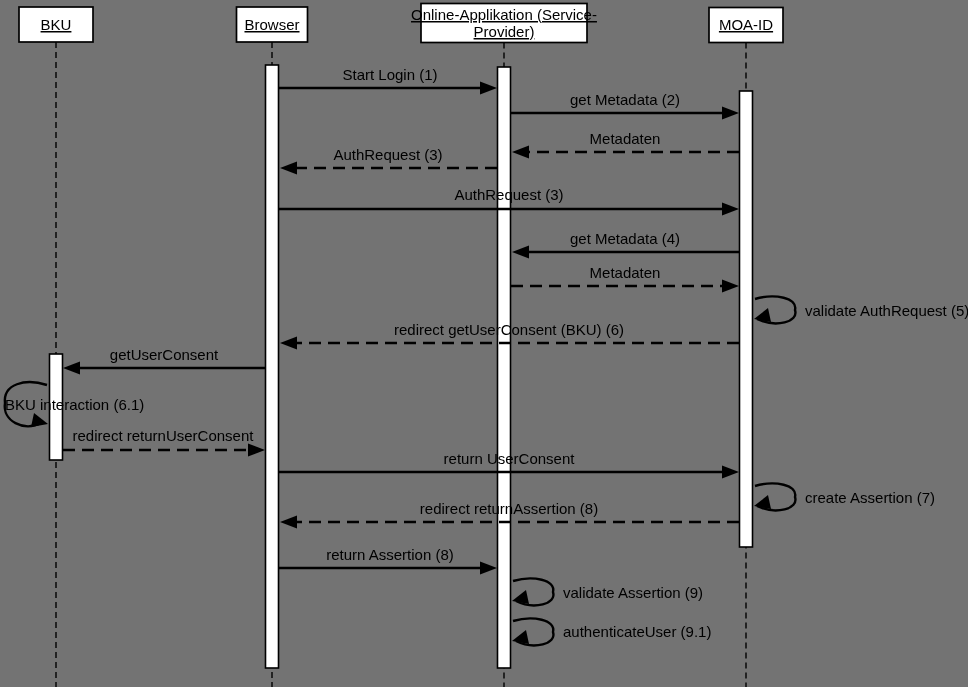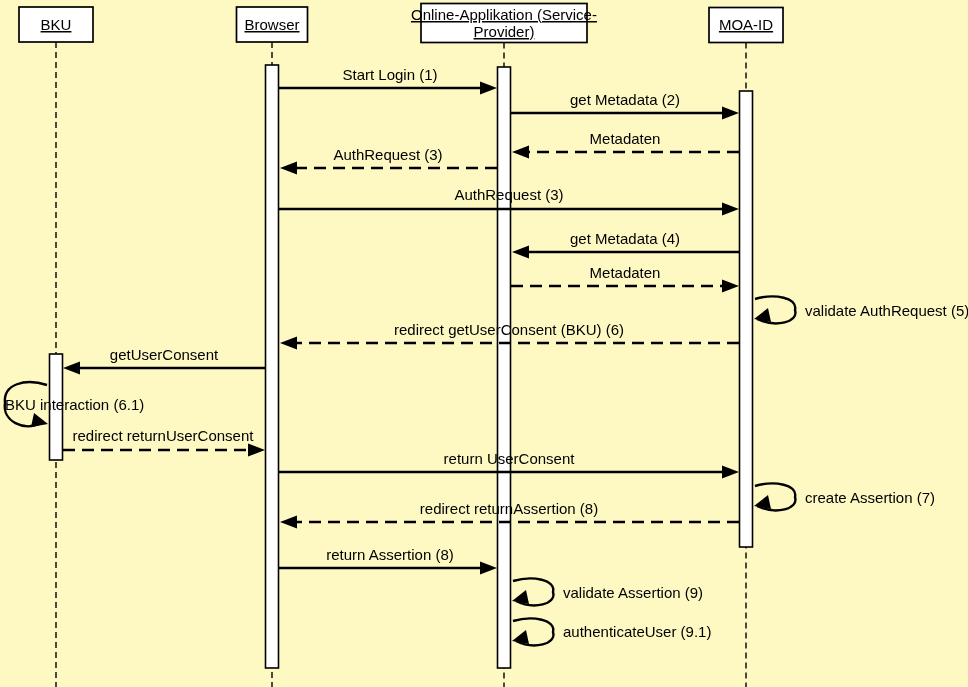--- a/index.html
+++ b/index.html
@@ -1,16 +1,16 @@
 <!DOCTYPE html>
 <html><head>
 <meta charset="utf-8">
 <style>
   html, body { margin: 0; padding: 0; background: #ffffff; }
-  .stage { position: relative; width: 968px; height: 687px; background: #fef9c3; overflow: hidden; }
+  .stage { position: relative; width: 968px; height: 687px; background: #737373; overflow: hidden; }
   svg text {
     font-family: "Liberation Sans", sans-serif;
     font-size: 15px;
     fill: #000000;
   }
   svg .actor-label { text-decoration: underline; }
   svg .msg-line   { stroke: #000; stroke-width: 2.4; fill: none; }
   svg .msg-dashed { stroke-dasharray: 12 7; }
   svg .loop-line  { stroke: #000; stroke-width: 2.4; fill: none; }
   svg .lifeline   { stroke: #000; stroke-width: 1.4; stroke-dasharray: 6 4; }

